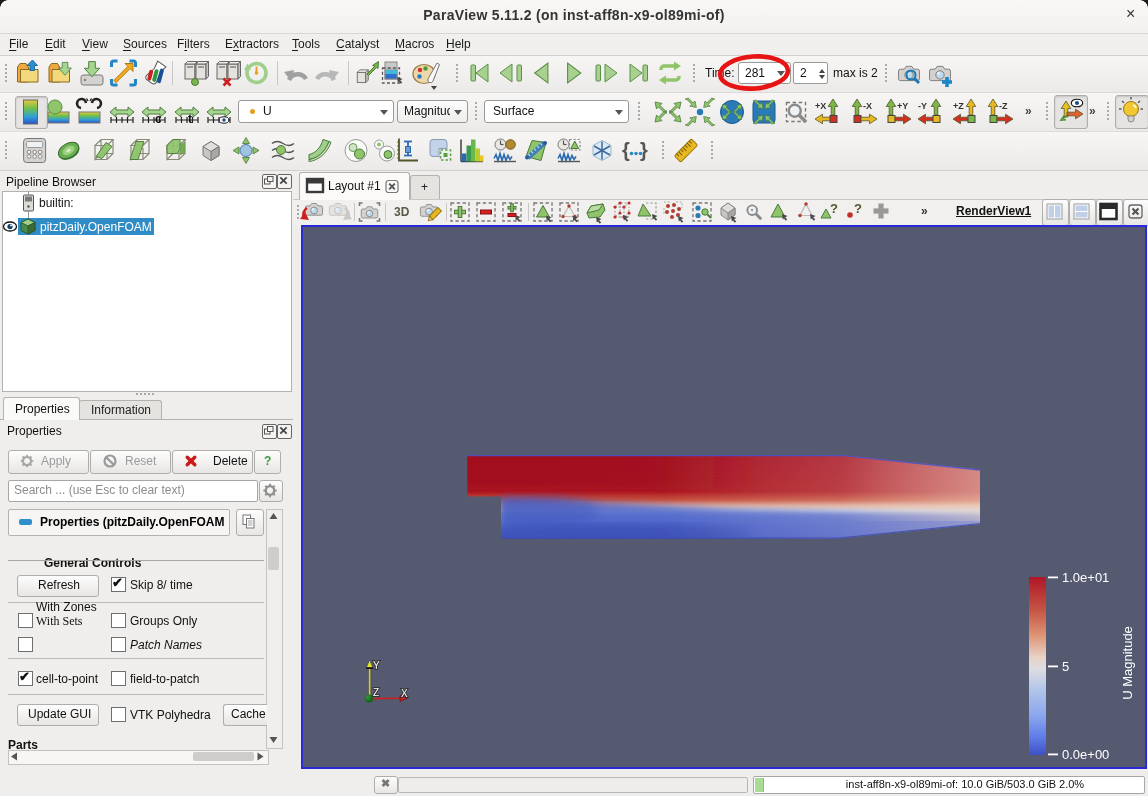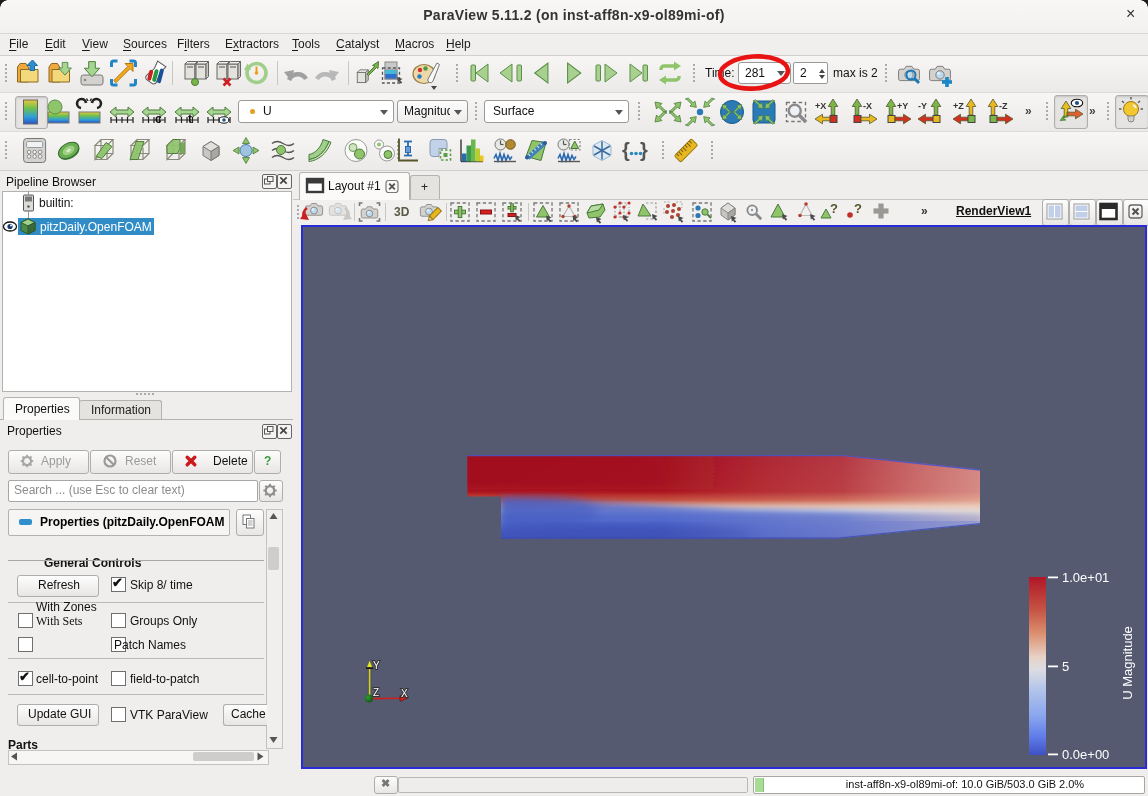--- a/index.html
+++ b/index.html
@@ -162,34 +162,34 @@
 <div class="lbl" style="left:130px;top:578px;">Skip 8/ time</div>
 <div class="hr" style="left:8px;top:602px;width:256px;background:#bcbab8;"></div>
 
 <div class="cb" style="left:18px;top:613px;"></div>
 <div class="lbl" style="left:36px;top:614px;font-family:Liberation Serif, serif;">With Sets</div>
 <div class="cb" style="left:111px;top:613px;"></div>
 <div class="lbl" style="left:130px;top:614px;">Groups Only</div>
 <div class="cb" style="left:18px;top:637px;"></div>
 <div class="lbl" style="left:36px;top:600px;">With Zones</div>
 <div class="cb" style="left:111px;top:637px;"></div>
-<div class="lbl" style="left:114px;top:638px;">Patch Names</div>
+<div class="lbl" style="left:130px;top:638px;font-style:italic;">Patch Names</div>
 <div class="hr" style="left:8px;top:658px;width:256px;background:#bcbab8;"></div>
 
 <div class="cb on" style="left:18px;top:671px;"></div>
 <div class="lbl" style="left:36px;top:672px;">cell-to-point</div>
 <div class="cb" style="left:111px;top:671px;"></div>
 <div class="lbl" style="left:130px;top:672px;">field-to-patch</div>
 <div class="hr" style="left:8px;top:694px;width:256px;background:#bcbab8;"></div>
 
 <div class="btn" style="left:17px;top:704px;width:80px;height:20px;">
     <span style="position:absolute;left:10px;top:2px">Update GUI</span>
   </div>
 <div class="cb" style="left:111px;top:707px;"></div>
-<div class="lbl" style="left:130px;top:708px;">VTK ParaView</div>
+<div class="lbl" style="left:130px;top:708px;">VTK Polyhedra</div>
 <div class="btn" style="left:223px;top:704px;width:43px;height:20px;overflow:hidden;border-radius:3px 0 0 3px;border-right:none;">
     <span style="position:absolute;left:7px;top:2px;white-space:nowrap;">Cache v</span>
   </div>
 
 <div class="lbl" style="left:8px;top:738px;font-weight:bold;height:12px;overflow:hidden;">Parts</div>
 
 <div class="abs" style="left:8px;top:750px;width:259px;height:13px;background:#f7f6f5;border:1px solid #c4c2c0;"></div>
 <div class="abs" style="left:193px;top:752px;width:61px;height:9px;background:#cfcdcb;border-radius:2px;"></div>
 
 <div class="tabA" style="left:299px;top:172px;width:109px;height:27px;background:#fbfaf9;">

